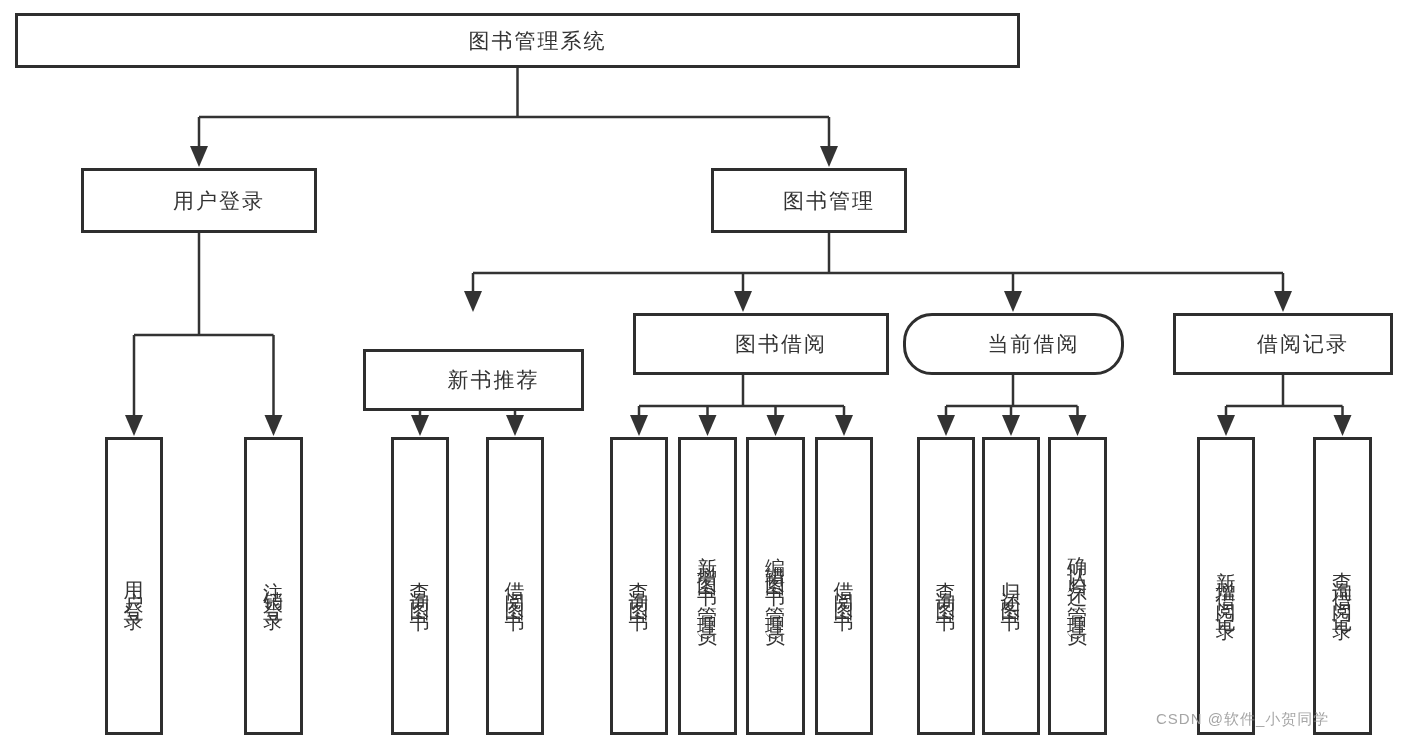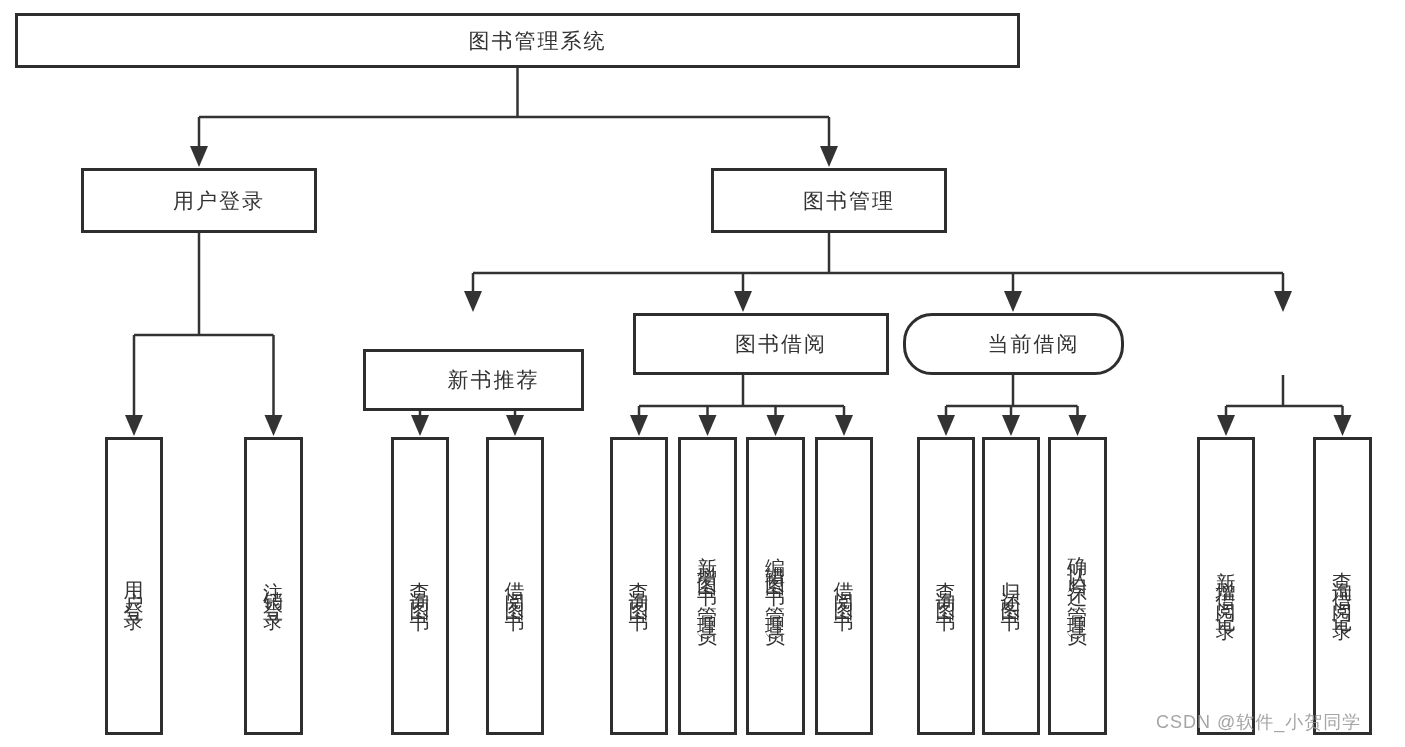--- a/index.html
+++ b/index.html
@@ -24,21 +24,21 @@
   .leaf span{
     writing-mode:vertical-rl;
     font-size:20px;
     letter-spacing:10px;
     color:#333333;
     line-height:1;
   }
   .watermark{
     position:absolute;
     left:1156px;top:710px;
-    font-size:18px;
+    font-size:15px;
     color:rgba(155,155,155,0.9);
     letter-spacing:1px;
     white-space:nowrap;
     z-index:3;
   }
 </style>
 </head>
 <body>
 
 <div id="canvas">
@@ -108,25 +108,26 @@
       <polygon points="1002,415 1020,415 1011,436"></polygon>
       <polygon points="1068.5,415 1086.5,415 1077.5,436"></polygon>
       <polygon points="1217,415 1235,415 1226,436"></polygon>
       <polygon points="1333.5,415 1351.5,415 1342.5,436"></polygon>
     </g>
   </svg>
 
   <div class="node hnode" style="left:15px;top:13px;width:1005px;height:55px;">图书管理系统</div>
 
   <div class="node hnode" style="left:81px;top:168px;width:236px;height:65px;">用户登录</div>
-  <div class="node hnode" style="left:711px;top:168px;width:236px;height:65px;">图书管理</div>
+  <div class="node hnode" style="left:711px;top:168px;width:196px;height:65px;">图书管理</div>
 
   <div class="node hnode" style="left:363px;top:313px;width:221px;height:62px;margin-top:36px;">新书推荐</div>
   <div class="node hnode" style="left:633px;top:313px;width:256px;height:62px;">图书借阅</div>
   <div class="node hnode" style="left:903px;top:313px;width:221px;height:62px;border-radius:29px;">当前借阅</div>
+  <div class="node hnode" style="left:1173px;top:313px;width:220px;height:62px;">借阅记录</div>
 
   <div class="node leaf" style="left:105px;top:437px;width:58px;height:298px;">
     <span>用户登录</span>
   </div>
   <div class="node leaf" style="left:244px;top:437px;width:59px;height:298px;">
     <span>注销登录</span>
   </div>
 
   <div class="node leaf" style="left:391px;top:437px;width:58px;height:298px;">
     <span>查询图书</span>

